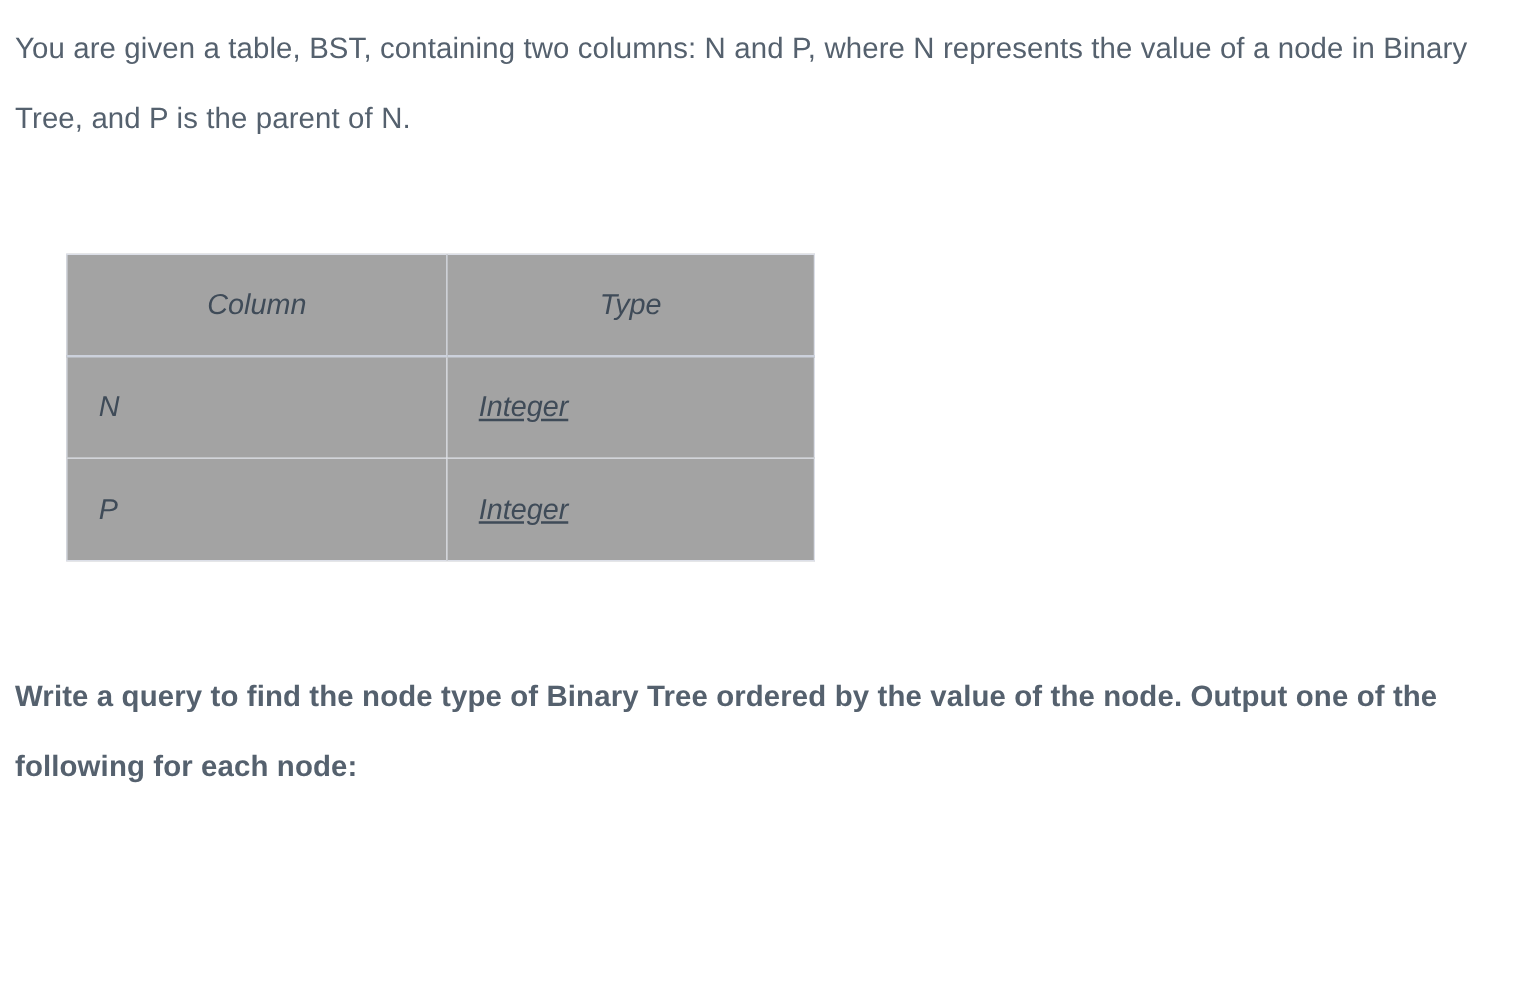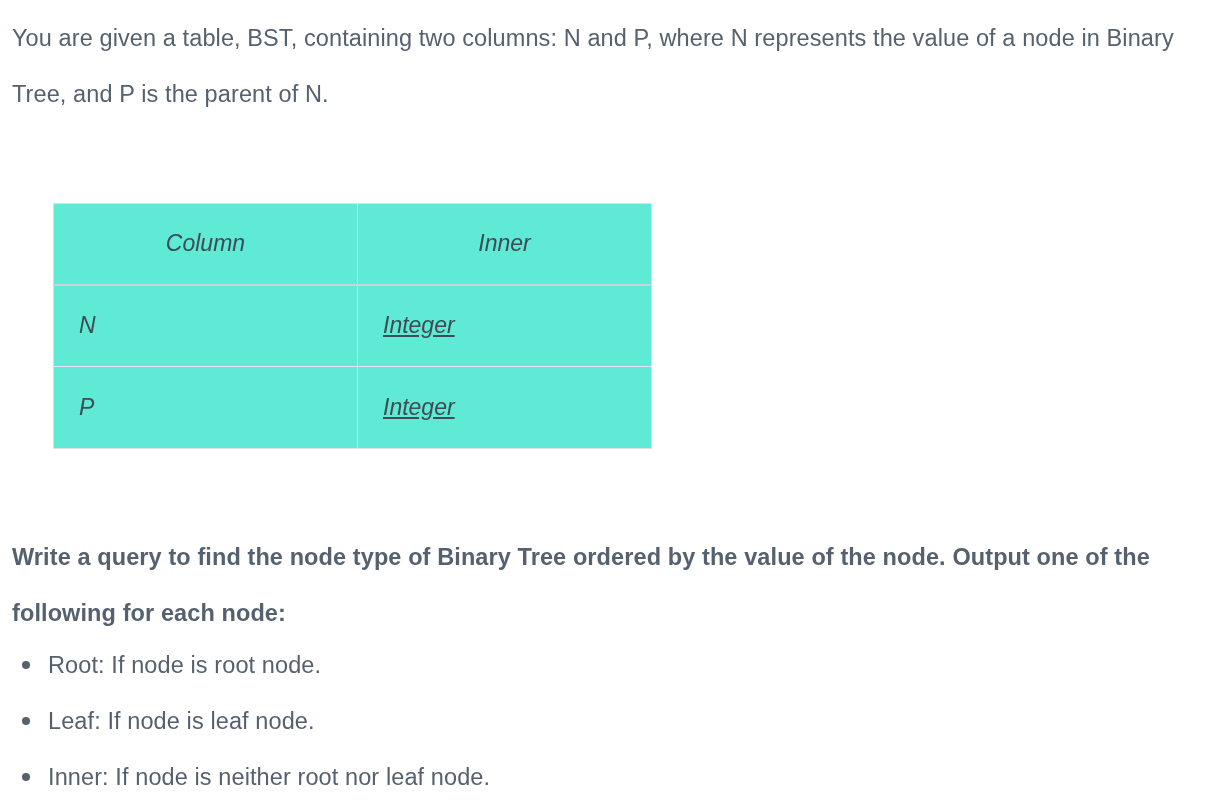--- a/index.html
+++ b/index.html
@@ -53,21 +53,21 @@
   
   #schema-table-wrap {
     position: absolute;
     left: 53px;
     top: 203px;
   }
 
   table.schema {
     border-collapse: collapse;
     border: 1px solid #dcdfe8;
-    background: #5eead4;
+    background: #a3a3a3;
     table-layout: fixed;
   }
 
   table.schema col.col-name { width: 304px; }
   table.schema col.col-type { width: 294px; }
 
   table.schema th,
   table.schema td {
     font-style: italic;
     font-size: 23px;
@@ -137,46 +137,32 @@
 
   <div id="schema-table-wrap">
     <table class="schema">
       <colgroup>
         <col class="col-name">
         <col class="col-type">
       </colgroup>
       <thead>
         <tr>
           <th>Column</th>
-          <th>Inner</th>
+          <th>Type</th>
         </tr>
       </thead>
       <tbody>
         <tr>
           <td>N</td>
           <td>Integer</td>
         </tr>
         <tr>
           <td>P</td>
           <td>Integer</td>
         </tr>
       </tbody>
     </table>
   </div>
 
   <p id="task-paragraph" class="para">Write a query to find the node type of Binary Tree ordered by the value of the node. Output one of the following for each node:</p>
 
-  <ul id="node-type-list">
-    <li>
-      <span class="bullet"></span>
-      <span>Root: If node is root node.</span>
-    </li>
-    <li>
-      <span class="bullet"></span>
-      <span>Leaf: If node is leaf node.</span>
-    </li>
-    <li>
-      <span class="bullet"></span>
-      <span>Inner: If node is neither root nor leaf node.</span>
-    </li>
-  </ul>
 
 </div>
 
 </body></html>

